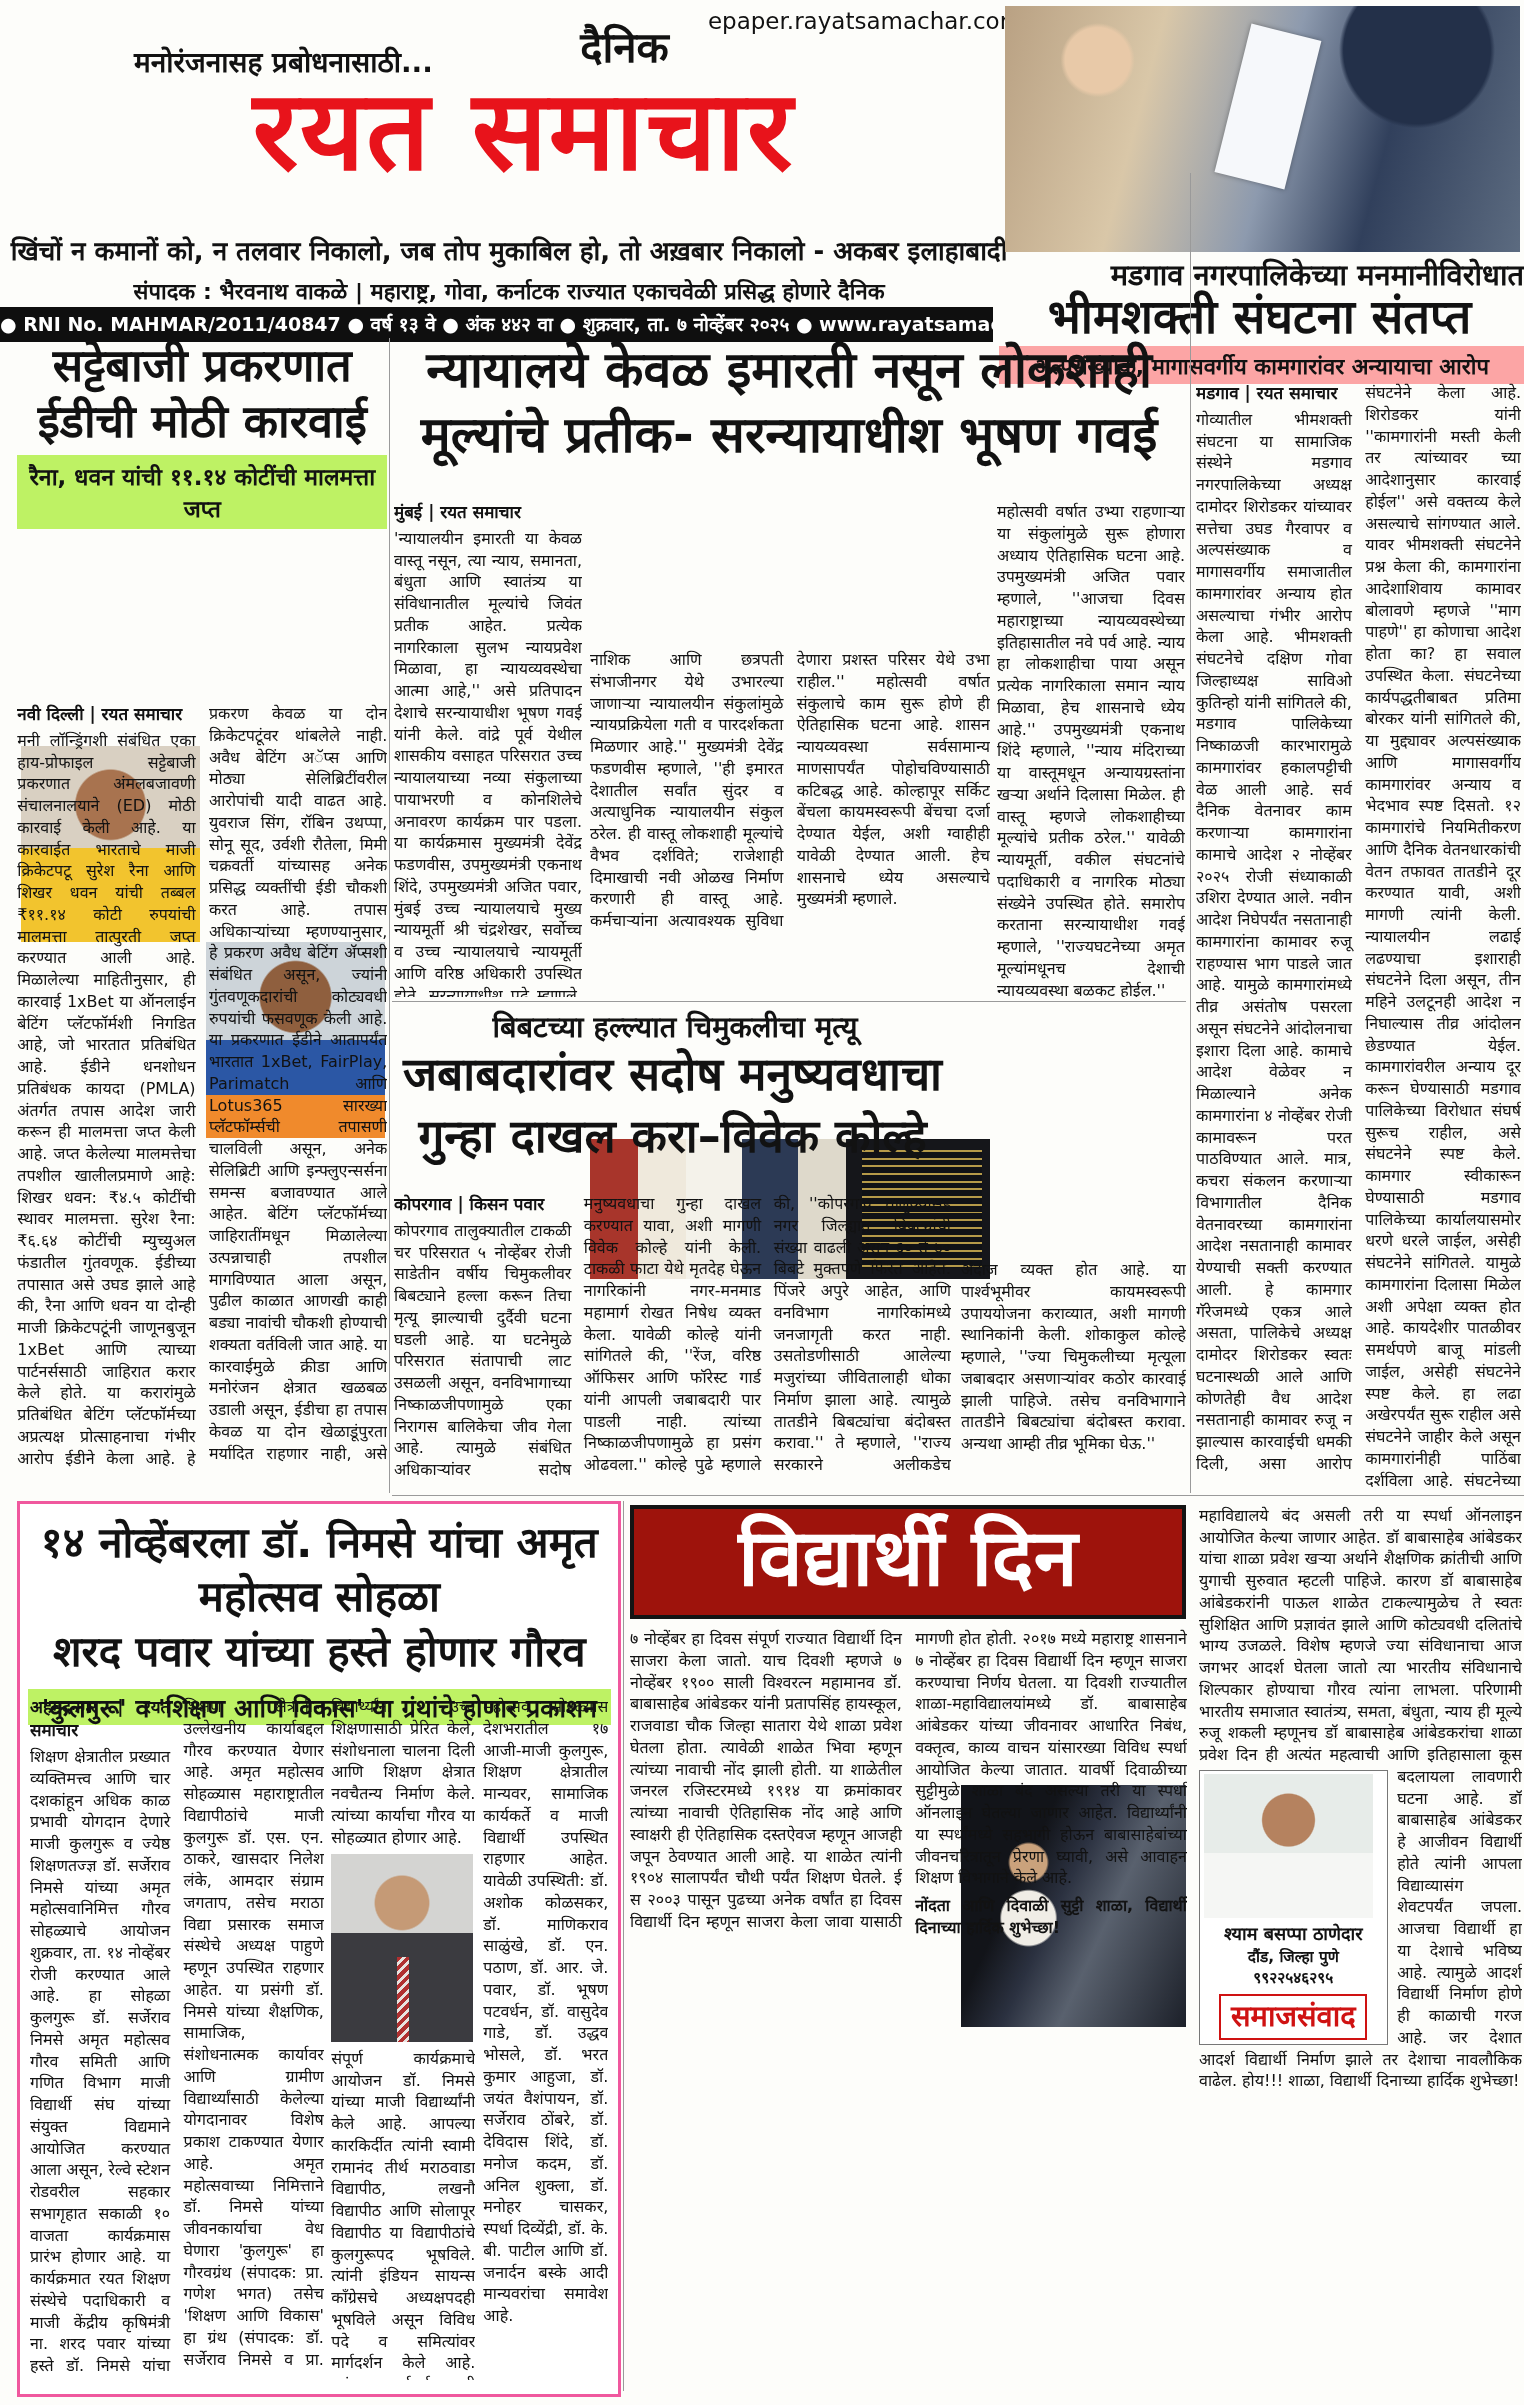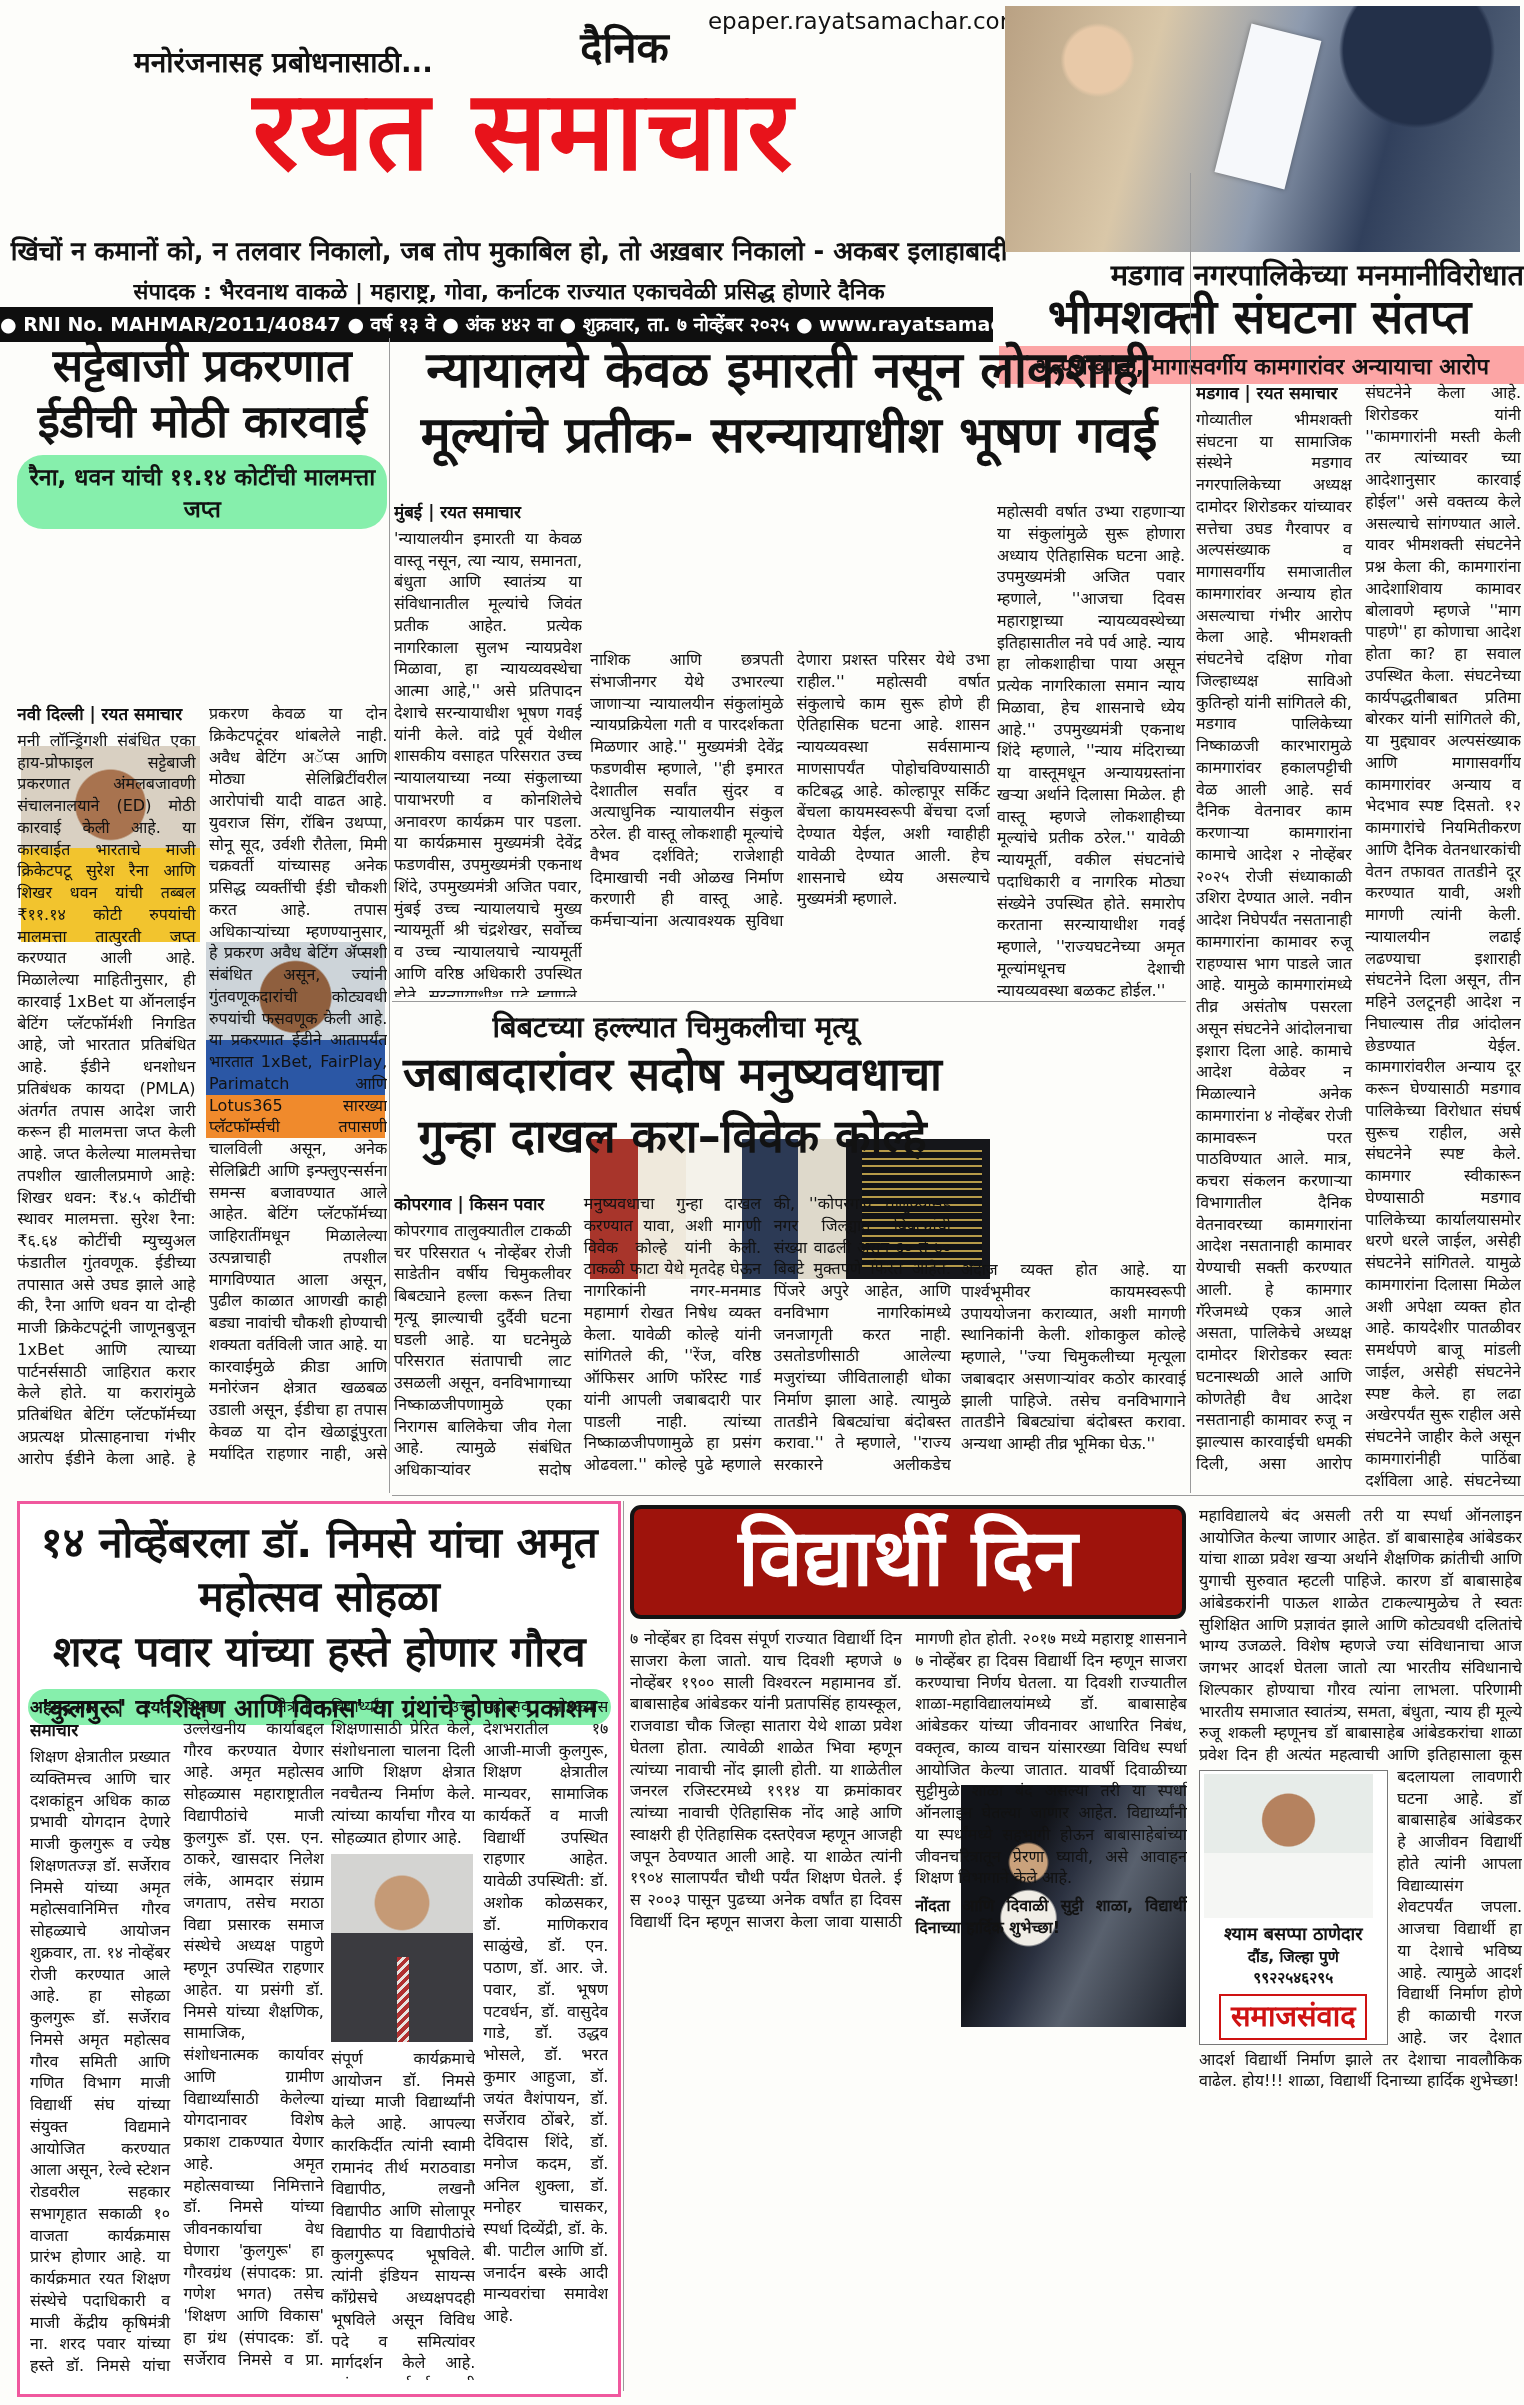--- a/index.html
+++ b/index.html
@@ -17,21 +17,21 @@
   .infobar{background:#0f0f0f;color:#fff;font-size:19px;font-weight:bold;
            line-height:35px;white-space:nowrap;overflow:hidden;}
   
   .kicker{font-size:29px;font-weight:800;line-height:1.15;}
   .h1a{font-size:45px;font-weight:800;line-height:1.25;}
   .h1b{font-size:50px;font-weight:800;line-height:1.3;}
   .h1c{font-size:46px;font-weight:800;line-height:1.35;}
   .h1d{font-size:42px;font-weight:800;line-height:1.3;}
   .h1r{font-size:47px;font-weight:800;line-height:1.05;}
   .subhead{font-weight:800;text-align:center;}
-  .beige{background:#86efac;border-radius:26px;}
+  .beige{background:#bef264;}
   .blue{background:#fca5a5;}
   
   .body-txt{font-size:16px;line-height:1.36;text-align:justify;}
   .byline{font-weight:bold;font-size:17px;margin-bottom:3.8px;}
   .cols2{column-count:2;column-gap:13.4px;}
   .cols3{column-count:3;column-gap:12.5px;}
   
   .ph{background:#c9c2b5;position:relative;overflow:hidden;}
   .ph-handover{background:
      radial-gradient(circle at 18% 22%,#e8c9a8 0 7%,transparent 8%),
@@ -163,21 +163,21 @@
         <div class="ph-tie"></div>
       </div>
       <div class="body-txt">संपूर्ण कार्यक्रमाचे आयोजन डॉ. निमसे यांच्या माजी विद्यार्थ्यांनी केले आहे. आपल्या कारकिर्दीत त्यांनी स्वामी रामानंद तीर्थ मराठवाडा विद्यापीठ, लखनौ विद्यापीठ आणि सोलापूर विद्यापीठ या विद्यापीठांचे कुलगुरूपद भूषविले. त्यांनी इंडियन सायन्स काँग्रेसचे अध्यक्षपदही भूषविले असून विविध पदे व समित्यांवर मार्गदर्शन केले आहे. त्यांच्या मार्गदर्शनाखाली अनेक विद्यार्थी, संशोधक आणि शिक्षक घडले आहेत.</div>
     </div>
     <div class="abs body-txt" style="left:463px;top:192px;width:125px;height:684px;overflow:hidden;">
       <span>महोत्सव सोहळ्यास देशभरातील १७ आजी-माजी कुलगुरू, शिक्षण क्षेत्रातील मान्यवर, सामाजिक कार्यकर्ते व माजी विद्यार्थी उपस्थित राहणार आहेत. यावेळी उपस्थिती: डॉ. अशोक कोळसकर, डॉ. माणिकराव साळुंखे, डॉ. एन. पठाण, डॉ. आर. जे. पवार, डॉ. भूषण पटवर्धन, डॉ. वासुदेव गाडे, डॉ. उद्धव भोसले, डॉ. भरत कुमार आहुजा, डॉ. जयंत वैशंपायन, डॉ. सर्जेराव ठोंबरे, डॉ. देविदास शिंदे, डॉ. मनोज कदम, डॉ. अनिल शुक्ला, डॉ. मनोहर चासकर, स्पर्धा दिव्येंद्री, डॉ. के. बी. पाटील आणि डॉ. जनार्दन बस्के आदी मान्यवरांचा समावेश आहे.</span>
     </div>
   </div>
 
   <div class="abs" style="left:630px;top:1501px;width:893px;height:890px;">
-    <div class="banner abs" style="left:0;top:3.8px;width:548px;height:106px;border-radius:11px;">विद्यार्थी दिन</div>
+    <div class="banner abs" style="left:0;top:3.8px;width:548px;height:106px;">विद्यार्थी दिन</div>
     <div class="abs body-txt cols2" style="left:0;top:127px;width:557px;height:757px;overflow:hidden;">
       <span>७ नोव्हेंबर हा दिवस संपूर्ण राज्यात विद्यार्थी दिन साजरा केला जातो. याच दिवशी म्हणजे ७ नोव्हेंबर १९०० साली विश्वरत्न महामानव डॉ. बाबासाहेब आंबेडकर यांनी प्रतापसिंह हायस्कूल, राजवाडा चौक जिल्हा सातारा येथे शाळा प्रवेश घेतला होता. त्यावेळी शाळेत भिवा म्हणून त्यांच्या नावाची नोंद झाली होती. या शाळेतील जनरल रजिस्टरमध्ये १९१४ या क्रमांकावर त्यांच्या नावाची ऐतिहासिक नोंद आहे आणि स्वाक्षरी ही ऐतिहासिक दस्तऐवज म्हणून आजही जपून ठेवण्यात आली आहे. या शाळेत त्यांनी १९०४ सालापर्यंत चौथी पर्यंत शिक्षण घेतले. ई स २००३ पासून पुढच्या अनेक वर्षांत हा दिवस विद्यार्थी दिन म्हणून साजरा केला जावा यासाठी मागणी होत होती. २०१७ मध्ये महाराष्ट्र शासनाने ७ नोव्हेंबर हा दिवस विद्यार्थी दिन म्हणून साजरा करण्याचा निर्णय घेतला. या दिवशी राज्यातील शाळा-महाविद्यालयांमध्ये डॉ. बाबासाहेब आंबेडकर यांच्या जीवनावर आधारित निबंध, वक्तृत्व, काव्य वाचन यांसारख्या विविध स्पर्धा आयोजित केल्या जातात. यावर्षी दिवाळीच्या सुट्टीमुळे शाळा बंद असल्या तरी या स्पर्धा ऑनलाइन घेतल्या जाणार आहेत. विद्यार्थ्यांनी या स्पर्धांमध्ये सहभागी होऊन बाबासाहेबांच्या जीवनचरित्रातून प्रेरणा घ्यावी, असे आवाहन शिक्षण विभागाने केले आहे.</span>
       <div class="closing">नोंदता आणि दिवाळी सुट्टी शाळा, विद्यार्थी दिनाच्या हार्दिक शुभेच्छा!</div>
     </div>
     <div class="abs body-txt" style="left:569px;top:3.8px;width:323px;height:880px;overflow:hidden;">
       <span>महाविद्यालये बंद असली तरी या स्पर्धा ऑनलाइन आयोजित केल्या जाणार आहेत. डॉ बाबासाहेब आंबेडकर यांचा शाळा प्रवेश खऱ्या अर्थाने शैक्षणिक क्रांतीची आणि युगाची सुरुवात म्हटली पाहिजे. कारण डॉ बाबासाहेब आंबेडकरांनी पाऊल शाळेत टाकल्यामुळेच ते स्वतः सुशिक्षित आणि प्रज्ञावंत झाले आणि कोट्यवधी दलितांचे भाग्य उजळले. विशेष म्हणजे ज्या संविधानाचा आज जगभर आदर्श घेतला जातो त्या भारतीय संविधानाचे शिल्पकार होण्याचा गौरव त्यांना लाभला. परिणामी भारतीय समाजात स्वातंत्र्य, समता, बंधुता, न्याय ही मूल्ये रुजू शकली म्हणूनच डॉ बाबासाहेब आंबेडकरांचा शाळा प्रवेश दिन ही अत्यंत महत्वाची आणि इतिहासाला</span>
       <div class="contrib">
         <div class="ph ph-thanedar" style="width:169px;height:144px;"></div>
         <div class="name">श्याम बसप्पा ठाणेदार</div>
         <div class="meta">दौंड, जिल्हा पुणे</div>

